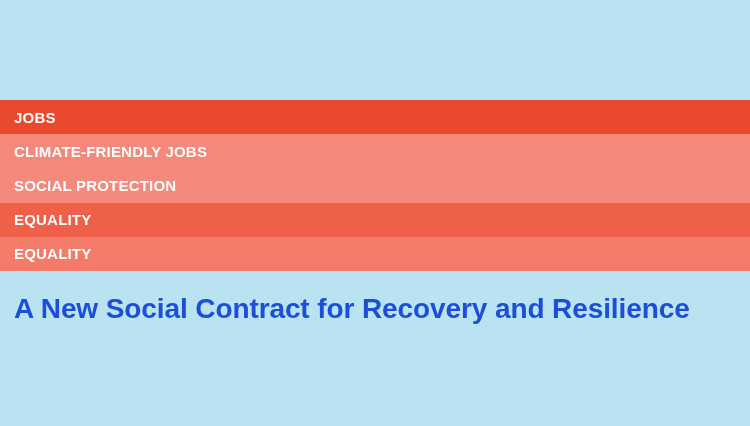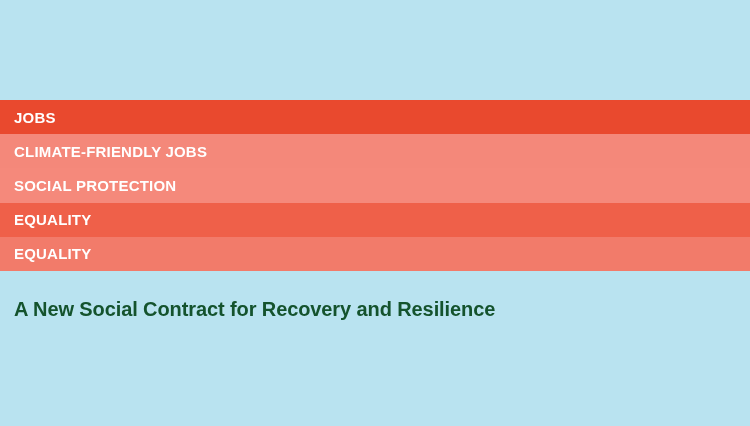--- a/index.html
+++ b/index.html
@@ -45,23 +45,23 @@
     letter-spacing: 0.2px;
     line-height: 1;
     white-space: nowrap;
   }
   
   #headline {
     position: absolute;
     left: 14px;
     top: 292px;
     width: 722px;
-    color: #14532d;
+    color: #1d4ed8;
     font-family: "Liberation Sans", sans-serif;
-    font-size: 20px;
+    font-size: 28px;
     font-weight: bold;
     letter-spacing: -0.1px;
     line-height: 34px;
     white-space: nowrap;
   }
 </style>
 </head>
 <body>
 
 <div id="poster">

